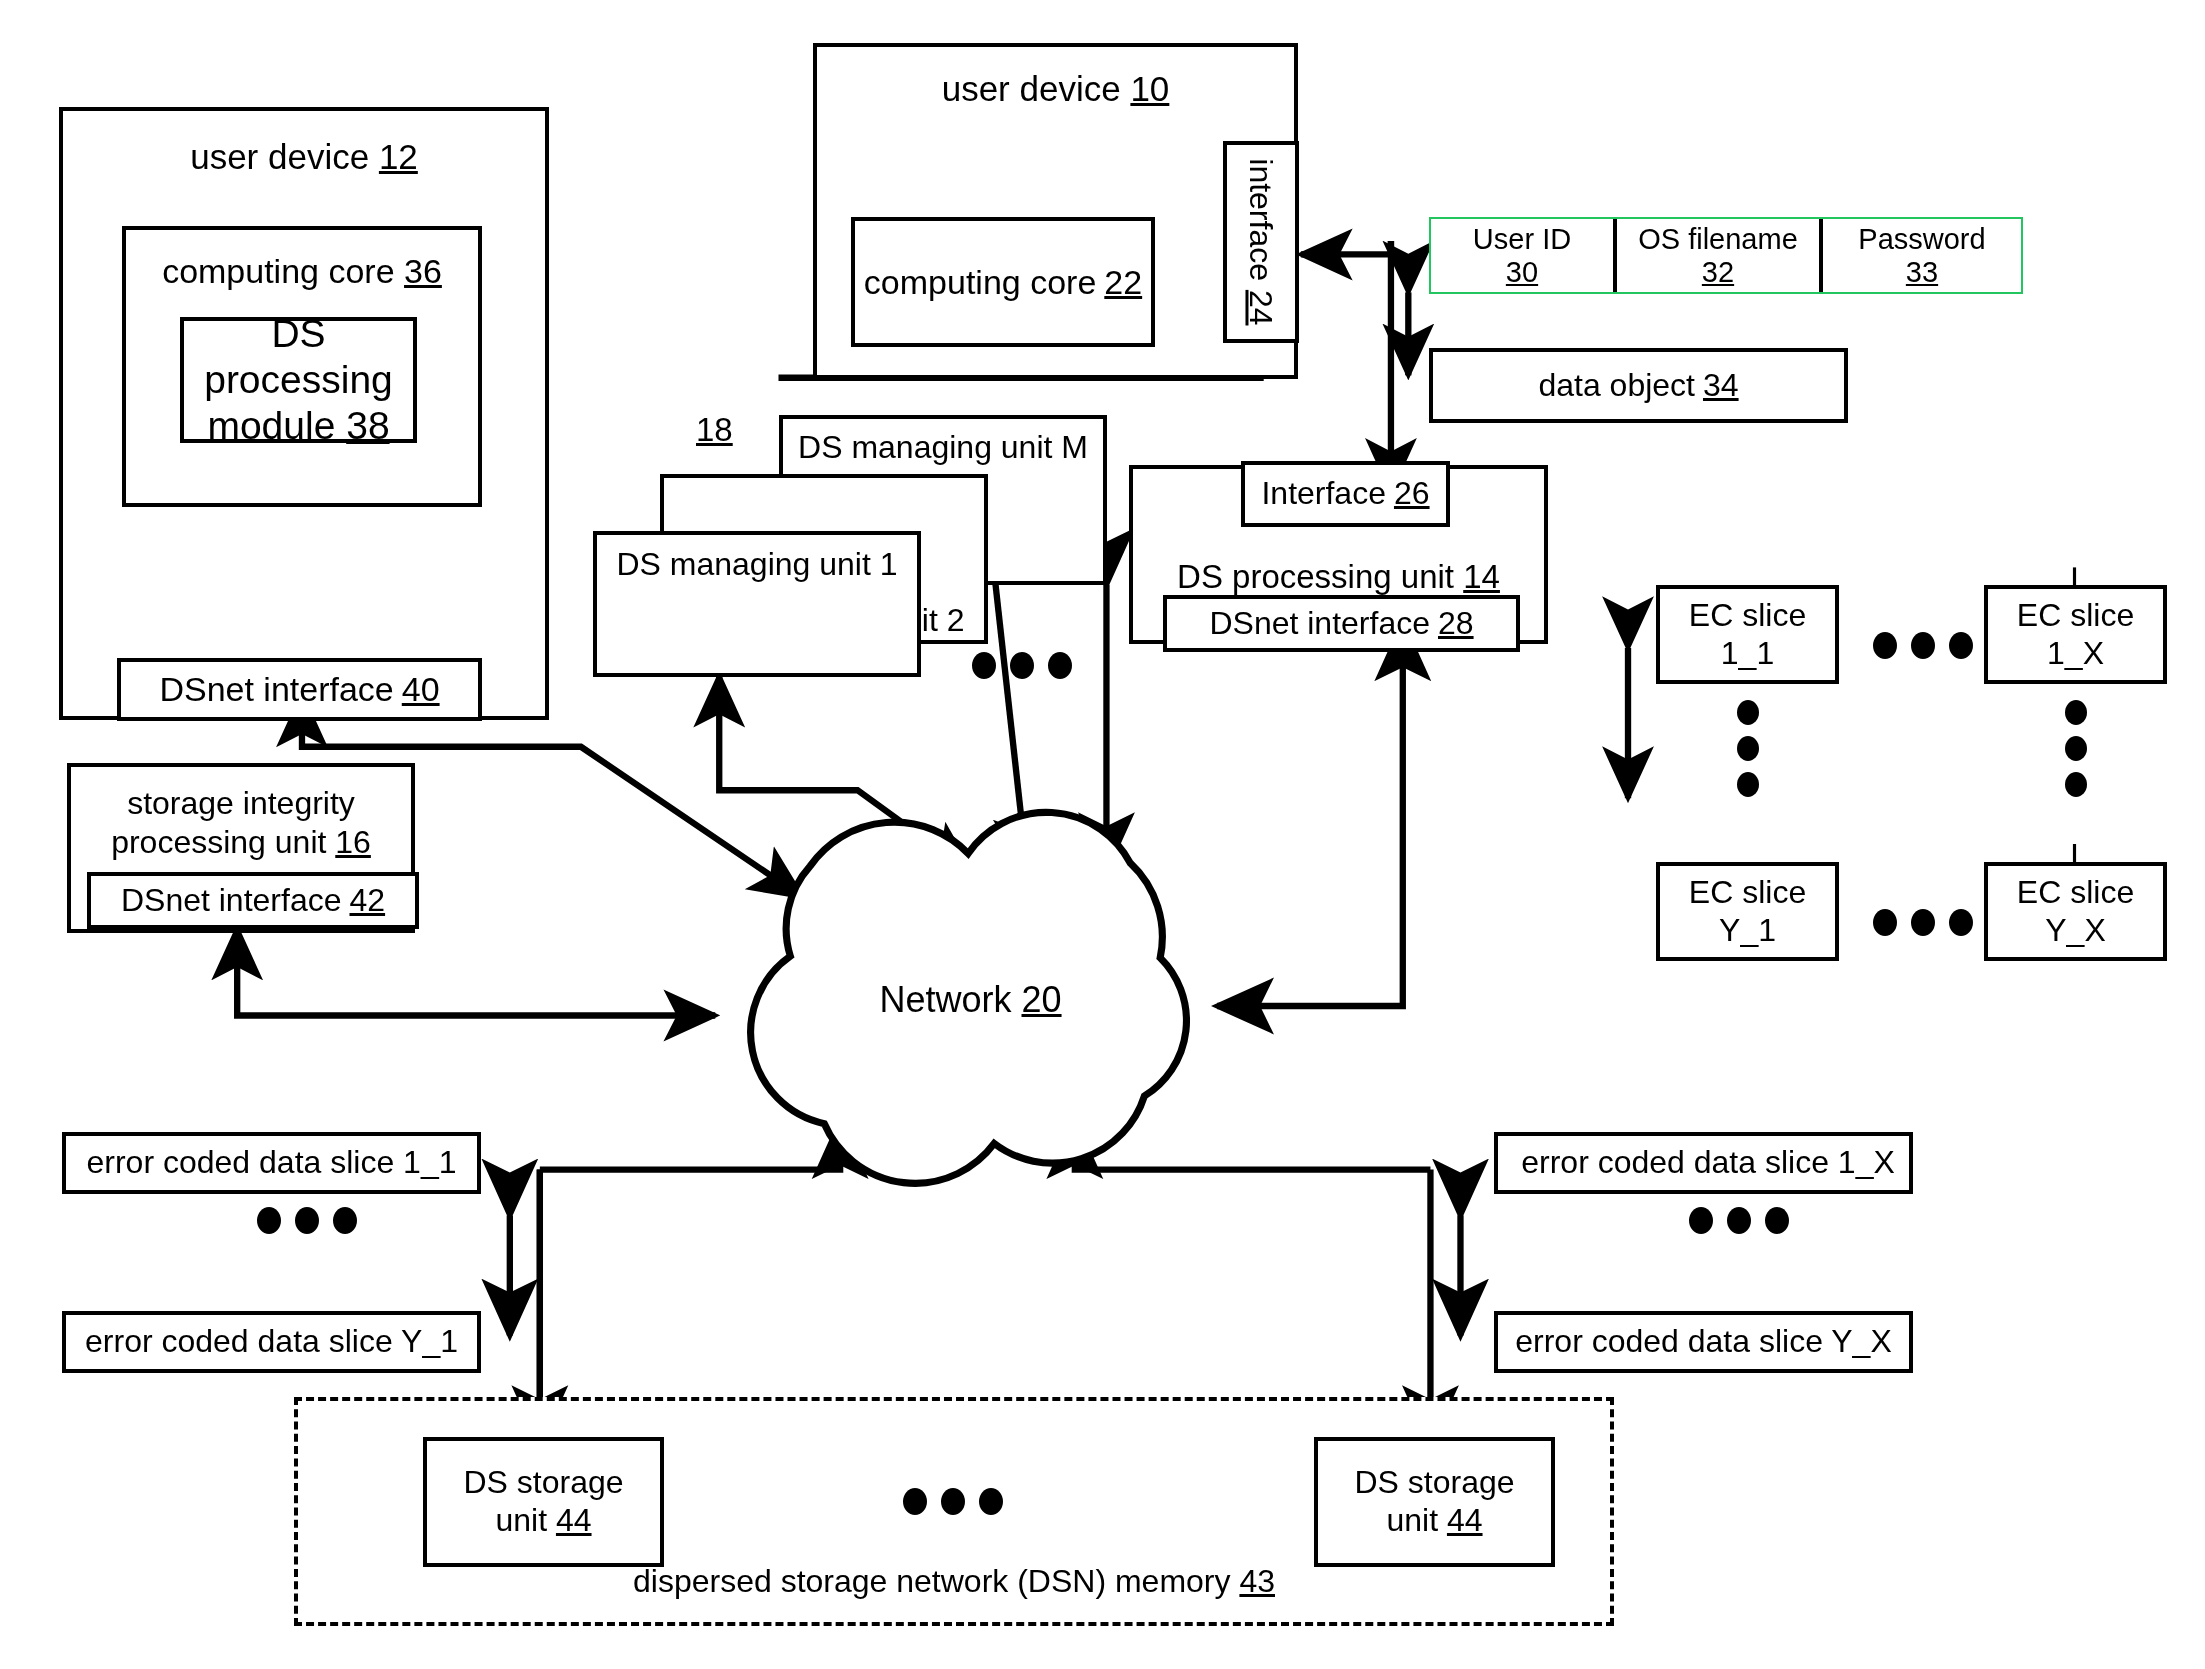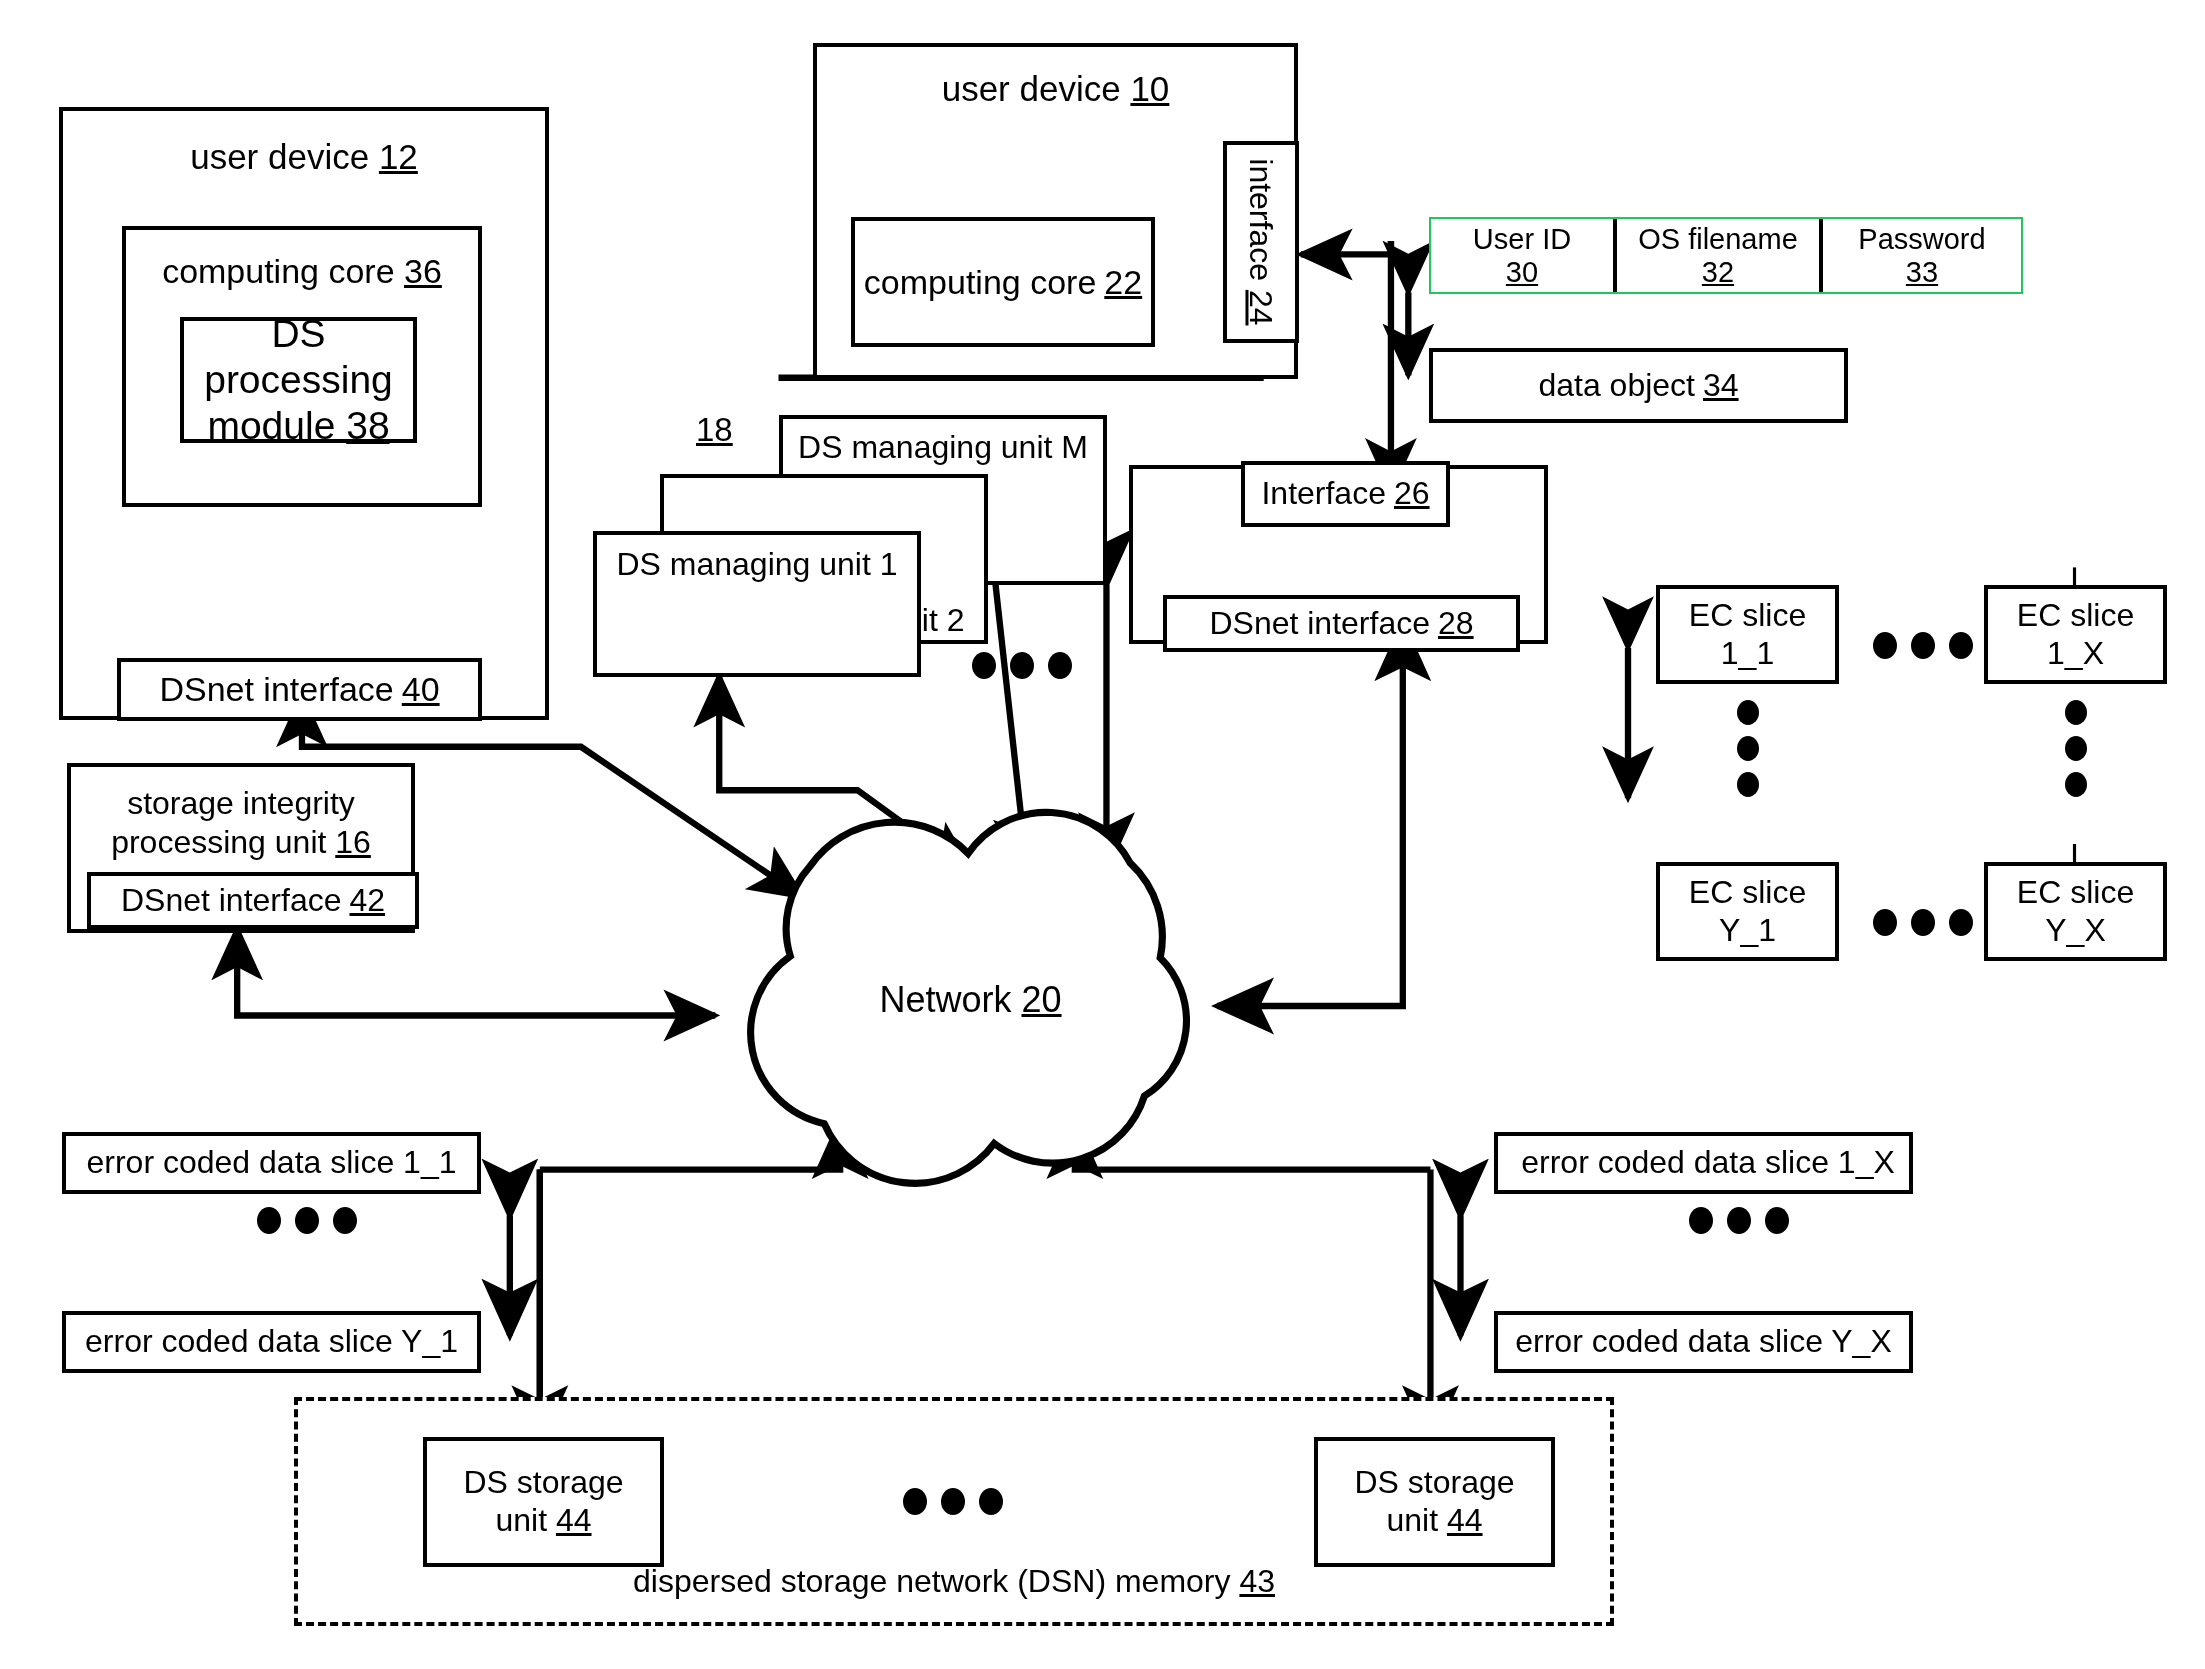--- a/index.html
+++ b/index.html
@@ -197,20 +197,24 @@
     <span>DS managing unit 1</span>
   </div>
 
   <div class="dots" style="left:972px;top:652px;">
     <i></i>
       <i></i>
       <i></i>
   </div>
 
   <div class="box" style="left:1129px;top:465px;width:419px;height:179px;display:block;">
+    <div class="label" style="left:0;top:89px;width:100%;font-size:33px;">
+      <span>DS processing unit</span>
+      <span class="u">14</span>
+    </div>
     <div class="box" style="left:108px;top:-8px;width:209px;height:66px;font-size:32px;">
       <span style="margin-right:8px;">Interface</span>
       <span class="u">26</span>
     </div>
     <div class="box" style="left:30px;top:126px;width:357px;height:57px;font-size:32px;">
       <span style="margin-right:8px;">DSnet interface</span>
       <span class="u">28</span>
     </div>
   </div>
 

